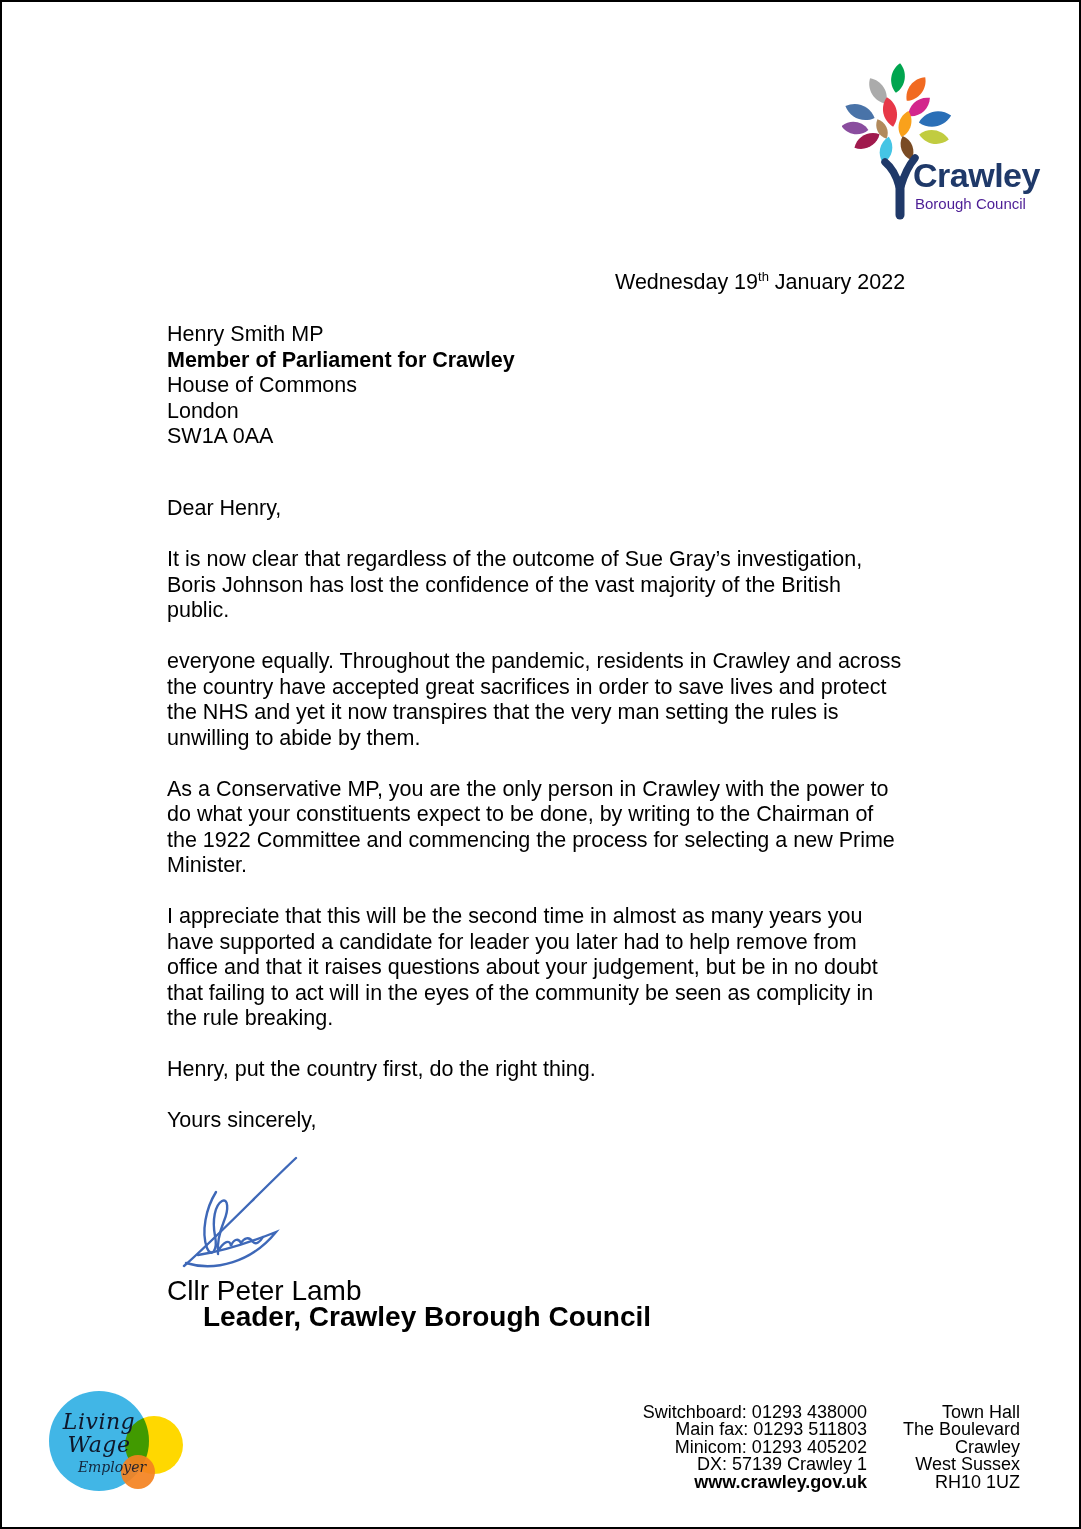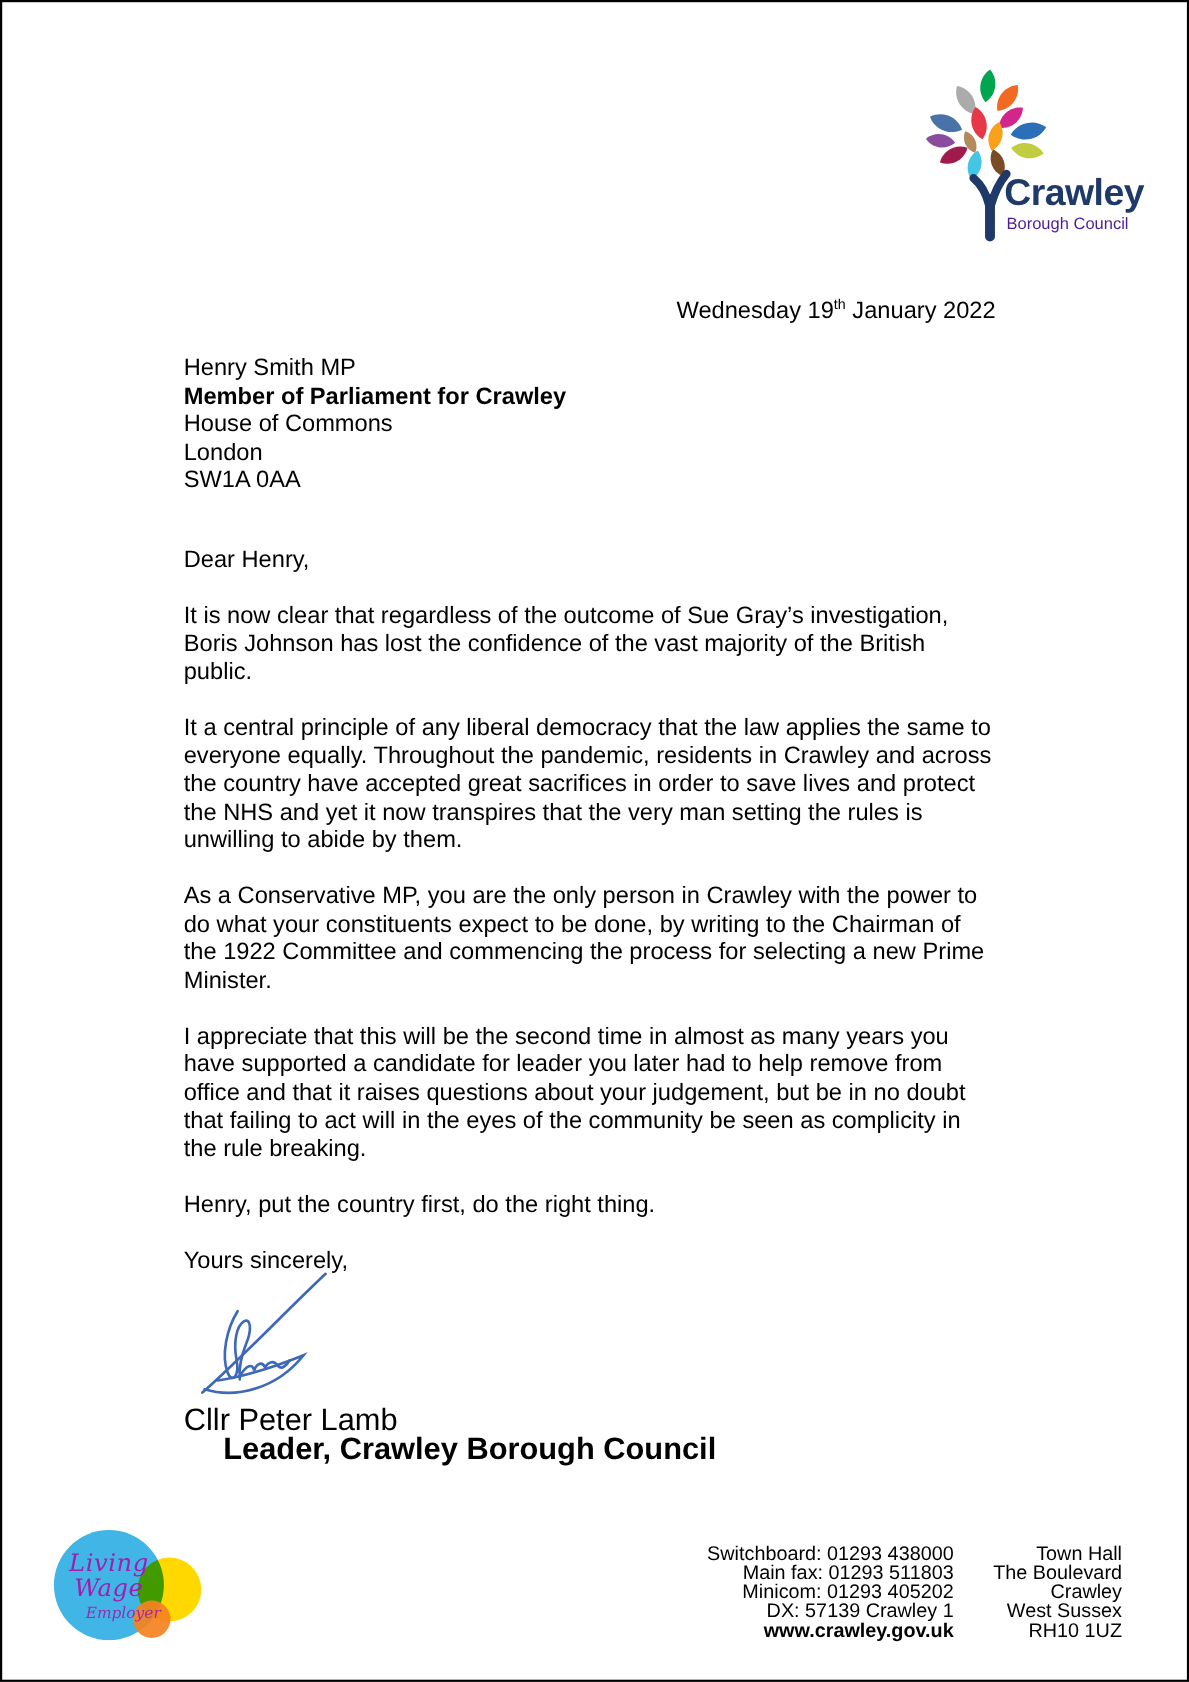--- a/index.html
+++ b/index.html
@@ -24,21 +24,21 @@
   .content .line{white-space:nowrap;}
   .signature-svg{position:absolute;left:168px;top:1146px;width:138px;height:130px;}
   .sig-block{position:absolute;left:165px;top:1276px;font-size:28px;line-height:25.5px;}
   .sig-block .title{font-weight:700;margin-left:36px;}
   
   .lw-logo{position:absolute;left:40px;top:1385px;width:155px;height:112px;}
   .lw-circle{position:absolute;border-radius:50%;}
   .lw-blue{left:7px;top:4px;width:100px;height:100px;background:#41B6E6;}
   .lw-yellow{left:83px;top:29px;width:58px;height:58px;background:#FFD800;mix-blend-mode:multiply;}
   .lw-orange{left:79px;top:68px;width:34px;height:34px;background:#F4821F;opacity:0.92;}
-  .lw-text{position:absolute;left:7px;top:4px;width:100px;height:100px;color:#a21caf;
+  .lw-text{position:absolute;left:7px;top:4px;width:100px;height:100px;color:#0f172a;
     font-family:"DejaVu Serif",serif;font-style:italic;text-align:center;}
   .lw-word{font-size:22px;line-height:23px;letter-spacing:0.5px;}
   .lw-word.w1{margin-top:19px;}
   .lw-employer{font-size:14px;margin-top:3px;padding-left:26px;opacity:0.9;}
   .foot-col{position:absolute;top:1402px;text-align:right;font-size:18px;line-height:17.4px;}
   .foot-contact{left:565px;width:300px;}
   .foot-address{left:817px;width:201px;}
   .foot-col .website{font-weight:700;}
 </style>
 </head>
@@ -87,21 +87,20 @@
   <div class="content">
     <div class="para">
       <div class="line">Dear Henry,</div>
     </div>
     <div class="para">
       <div class="line">It is now clear that regardless of the outcome of Sue Gray’s investigation,</div>
       <div class="line">Boris Johnson has lost the confidence of the vast majority of the British</div>
       <div class="line">public.</div>
     </div>
     <div class="para">
-      <div class="line">It a central principle of any liberal democracy that the law applies the same to</div>
       <div class="line">everyone equally. Throughout the pandemic, residents in Crawley and across</div>
       <div class="line">the country have accepted great sacrifices in order to save lives and protect</div>
       <div class="line">the NHS and yet it now transpires that the very man setting the rules is</div>
       <div class="line">unwilling to abide by them.</div>
     </div>
     <div class="para">
       <div class="line">As a Conservative MP, you are the only person in Crawley with the power to</div>
       <div class="line">do what your constituents expect to be done, by writing to the Chairman of</div>
       <div class="line">the 1922 Committee and commencing the process for selecting a new Prime</div>
       <div class="line">Minister.</div>

